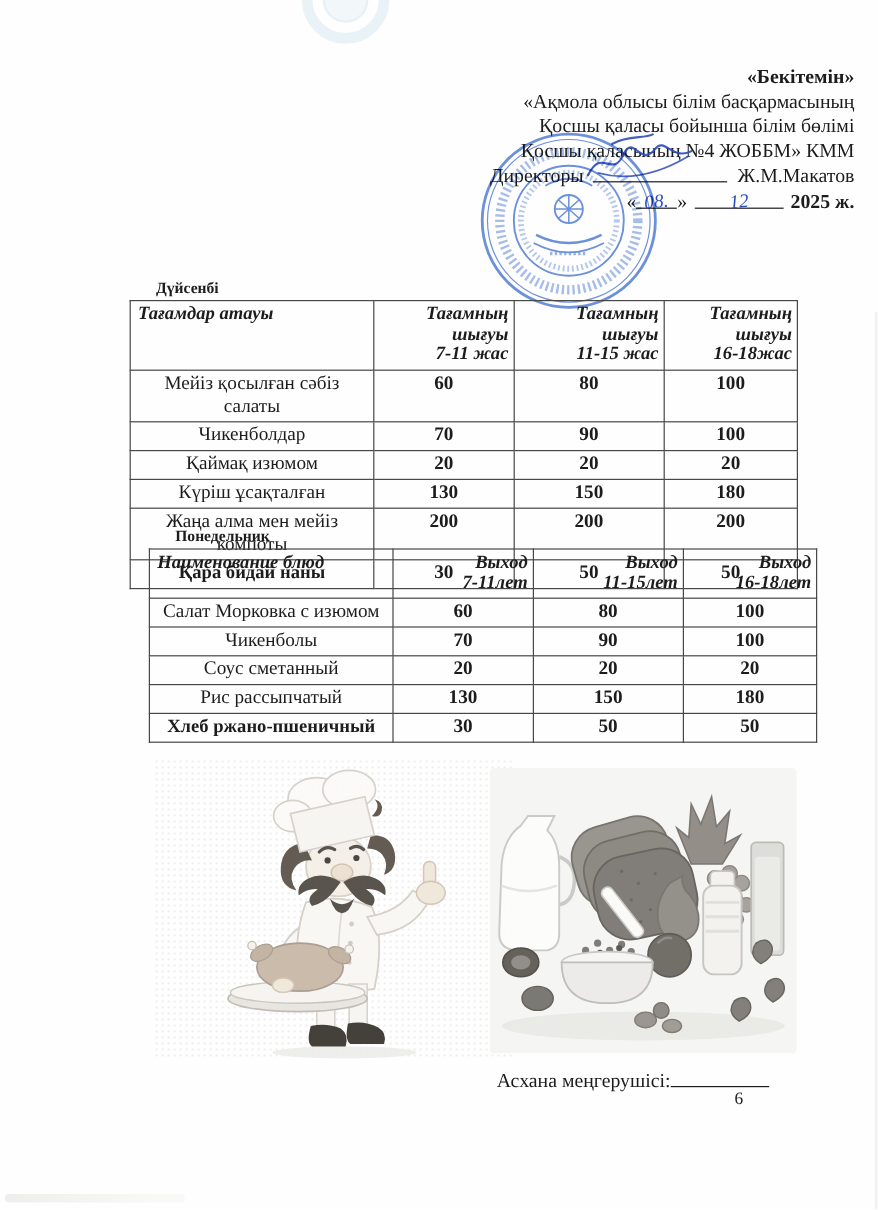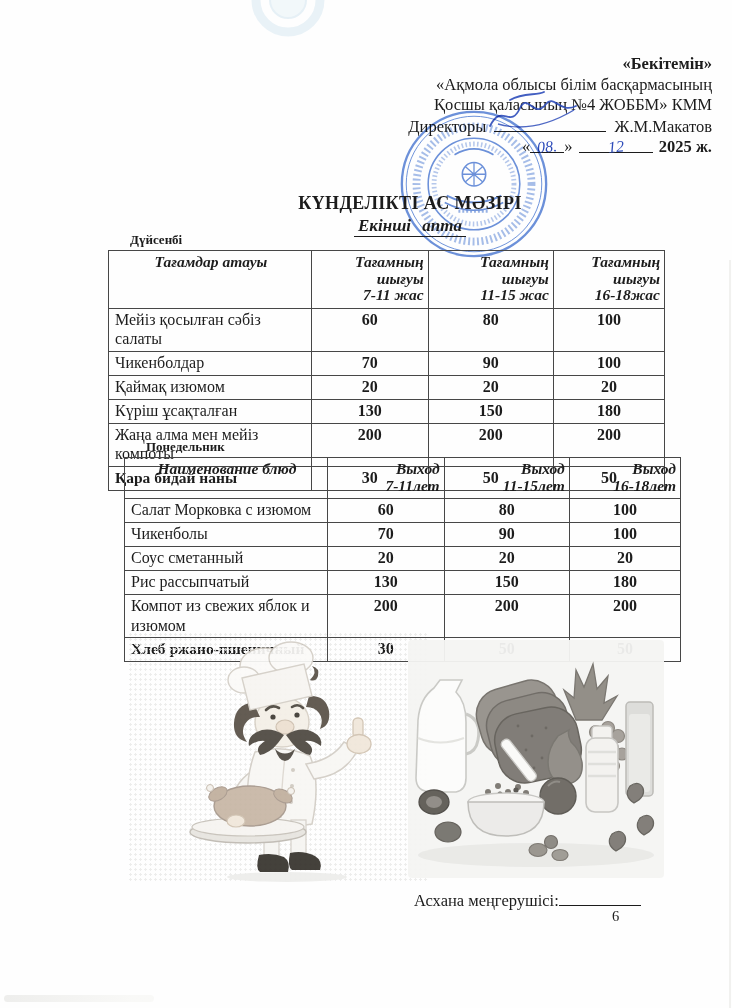--- a/index.html
+++ b/index.html
@@ -28,24 +28,24 @@
   .title-wrap{position:absolute;left:110px;top:193px;width:600px;text-align:center;}
   .doc-title{font-weight:bold;font-size:18px;letter-spacing:.4px;}
   .doc-subtitle{font-weight:bold;font-style:italic;font-size:17px;margin-top:2px;word-spacing:7px;}
   .doc-subtitle span{border-bottom:1.7px solid #1c1c1c;padding:0 4px 1px;}
   
   .menu-section{position:absolute;left:108px;width:557px;}
   .sec-kk{top:230px;}
   .sec-ru{top:437px;margin-left:16px;}
   .day-label{font-weight:bold;font-size:13px;margin:0 0 1px 22px;line-height:19px;}
   table.menu{border-collapse:collapse;width:100%;table-layout:fixed;}
-  table.menu th,table.menu td{border:1.6px solid #474747;}
+  table.menu th,table.menu td{border:1.6px solid #474747;text-align:center;}
   table.menu th{font-weight:bold;font-style:italic;font-size:15.5px;line-height:16.5px;
     padding:3px 4px 4px;vertical-align:top;text-align:right;white-space:pre-line;}
-  table.menu th.name-h{text-align:center;padding-left:6px;}
+  table.menu th.name-h{text-align:left;padding-left:6px;}
   table.menu td{vertical-align:top;}
   td.name-cell{font-size:16px;line-height:19.5px;padding:1px 6px 2px;height:20px;}
   td.num-cell{font-weight:bold;text-align:center;font-size:16px;line-height:19.5px;padding:1px 4px 2px;}
   tr.bold-row td.name-cell{font-weight:bold;font-size:15.5px;}
   
   .images-row{position:absolute;left:0;top:630px;width:732px;height:256px;}
   .halftone{position:absolute;left:128px;top:2px;width:300px;height:250px;
     background-image:radial-gradient(#e9e9e7 1px, transparent 1.1px);
     background-size:5px 5px;opacity:.8;}
   .chef{position:absolute;left:152px;top:4px;}
@@ -67,20 +67,21 @@
 <div class="page">
 
   <svg class="stamp-frag" viewBox="0 0 80 76">
     <circle cx="40" cy="30" r="32" fill="none" stroke="#d9e9f2" stroke-width="9"></circle>
     <circle cx="40" cy="30" r="18" fill="#eaf4f8" stroke="#d3e6f0" stroke-width="2"></circle>
   </svg>
 
   <div class="approval">
     <div class="bold">«Бекітемін»</div>
     <div>«Ақмола облысы білім басқармасының</div>
+    <div>Қосшы қаласы бойынша білім бөлімі</div>
     <div>Қосшы қаласының №4 ЖОББМ» КММ</div>
     <div>
       <span>Директоры</span>
       <span class="blank sig-blank">
         <svg class="sig-svg" viewBox="0 0 140 44">
           <path d="M6,36 C18,12 26,40 36,18 C44,2 50,30 62,14 C70,4 76,24 92,16 M26,10 C40,2 52,6 60,2" fill="none" stroke="#2e4cba" stroke-width="1.8" stroke-linecap="round" opacity=".9"></path>
           <path d="M14,34 q36,10 76,-14" fill="none" stroke="#2e4cba" stroke-width="1.4" opacity=".85"></path>
         </svg>
       </span>
       <span>Ж.М.Макатов</span>
@@ -102,24 +103,20 @@
 
       <circle cx="80" cy="70" r="12" stroke-width="1.6"></circle>
       <path d="M71,62 l18,16 M89,62 l-18,16 M80,58 v24 M68,70 h24" stroke-width="1.3"></path>
       <path d="M52,92 q28,14 56,0" stroke-width="2"></path>
       <path d="M50,99 q30,16 60,0" stroke-width="1.6"></path>
       <path d="M60,50 q20,-12 40,0" stroke-width="1.6"></path>
       <path d="M64,108 h32" stroke-width="3" stroke-dasharray="2 2" opacity=".7"></path>
     </g>
   </svg>
 
-  <div class="title-wrap">
-    <div class="doc-title">КҮНДЕЛІКТІ АС МӘЗІРІ</div>
-    <div class="doc-subtitle"><span>Екінші апта</span></div>
-  </div>
 
   <div class="menu-section sec-kk">
     <div class="day-label">Дүйсенбі</div>
     <table class="menu">
       <colgroup>
           <col style="width:36.5%">
           <col style="width:21%">
           <col style="width:22.5%">
           <col style="width:20%">
         </colgroup>
@@ -215,26 +212,20 @@
             <td class="num-cell">20</td>
             <td class="num-cell">20</td>
             <td class="num-cell">20</td>
           </tr>
           <tr>
             <td class="name-cell">Рис рассыпчатый</td>
             <td class="num-cell">130</td>
             <td class="num-cell">150</td>
             <td class="num-cell">180</td>
           </tr>
-          <tr>
-            <td class="name-cell">Компот из свежих яблок и изюмом</td>
-            <td class="num-cell">200</td>
-            <td class="num-cell">200</td>
-            <td class="num-cell">200</td>
-          </tr>
           <tr class="bold-row">
             <td class="name-cell">Хлеб ржано-пшеничный</td>
             <td class="num-cell">30</td>
             <td class="num-cell">50</td>
             <td class="num-cell">50</td>
           </tr>
         </tbody>
     </table>
   </div>
 

